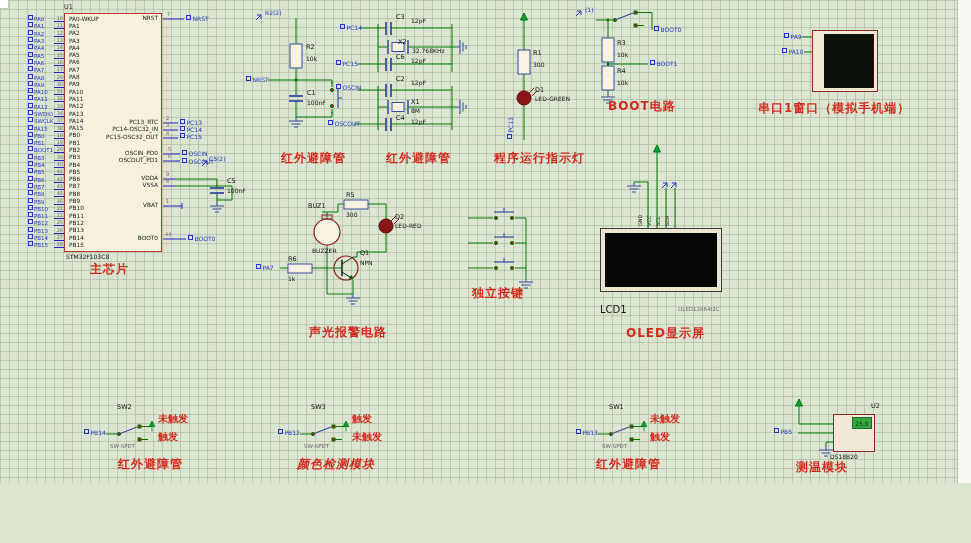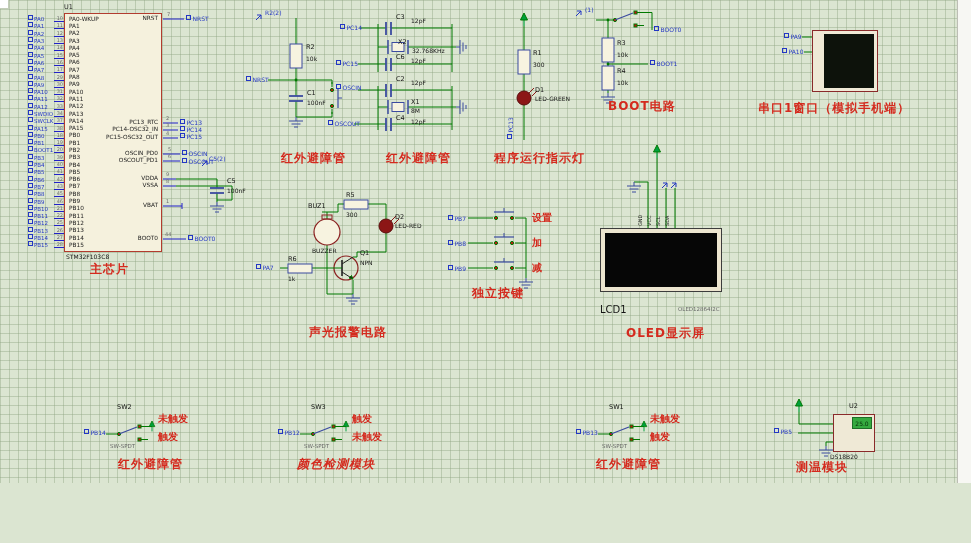--- a/index.html
+++ b/index.html
@@ -571,35 +571,20 @@
   <div class="t val" style="left:312px;top:248px;">BUZZER</div>
   <div class="t ref" style="left:395px;top:214px;">D2</div>
   <div class="t val" style="left:395px;top:223px;">LED-RED</div>
   <div class="t ref" style="left:360px;top:250px;">Q1</div>
   <div class="t val" style="left:360px;top:260px;">NPN</div>
   <div class="t ref" style="left:288px;top:256px;">R6</div>
   <div class="t val" style="left:288px;top:276px;">1k</div>
   <div class="t term" style="left:256px;top:264px;">PA7</div>
   <div class="t redlab" style="left:309px;top:326px;">声光报警电路</div>
 
-  <div class="keyrows">
-
-  <div class="keyrow">
-      <span class="term">PB7</span>
-      <span class="state">设置</span>
-    </div>
-      <div class="keyrow">
-      <span class="term">PB8</span>
-      <span class="state">加</span>
-    </div>
-      <div class="keyrow">
-      <span class="term">PB9</span>
-      <span class="state">减</span>
-    </div>
-    </div>
   <div class="t redlab" style="left:448px;top:287px;padding-left:24px;">独立按键</div>
 
   <div class="t opin" style="left:643px;top:221px;">GND</div>
   <div class="t opin" style="left:652px;top:221px;">VCC</div>
   <div class="t opin" style="left:661px;top:221px;">SCL</div>
   <div class="t opin" style="left:670px;top:221px;">SDA</div>
   <div class="oled">
       <div class="oled-inner"></div>
     </div>
   <div class="t ref" style="left:600px;top:305px;font-size:10px;">LCD1</div>
@@ -626,21 +611,21 @@
 
   <div style="position:absolute;left:576px;top:404px;width:140px;height:70px;">
     <div class="t ref" style="left:33px;top:0;">SW1</div>
     <div class="t term" style="left:0;top:25px;">PB13</div>
     <div class="t gray" style="left:26px;top:40px;">SW-SPDT</div>
     <div class="t state" style="left:74px;top:10px;">未触发</div>
     <div class="t state" style="left:74px;top:28px;">触发</div>
     <div class="t redlab" style="left:20px;top:54px;">红外避障管</div>
   </div>
 
-  <div class="t ref" style="left:849px;top:403px;">U2</div>
+  <div class="t ref" style="left:871px;top:403px;">U2</div>
   <div class="t term" style="left:774px;top:428px;">PB5</div>
   <div class="tbox"></div>
   <div class="tpins">
 
   <div class="tpin"></div>
       <div class="tpin"></div>
       <div class="tpin"></div>
     </div>
   <div class="tdisp">25.0</div>
   <div class="t val" style="left:830px;top:454px;">DS18B20</div>

